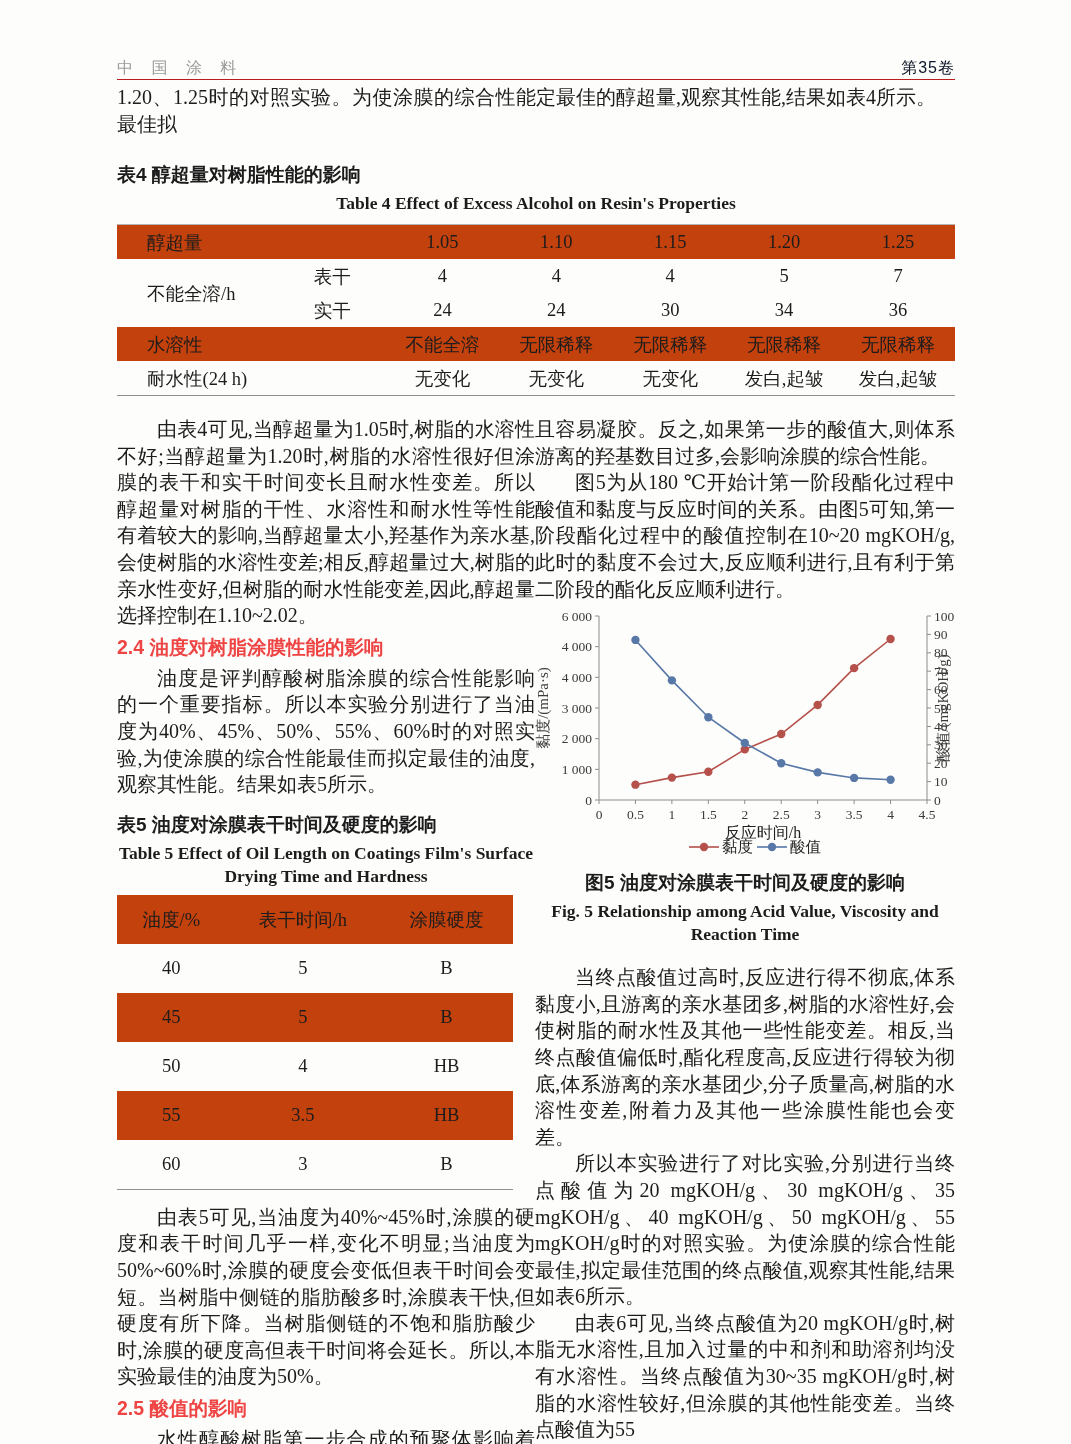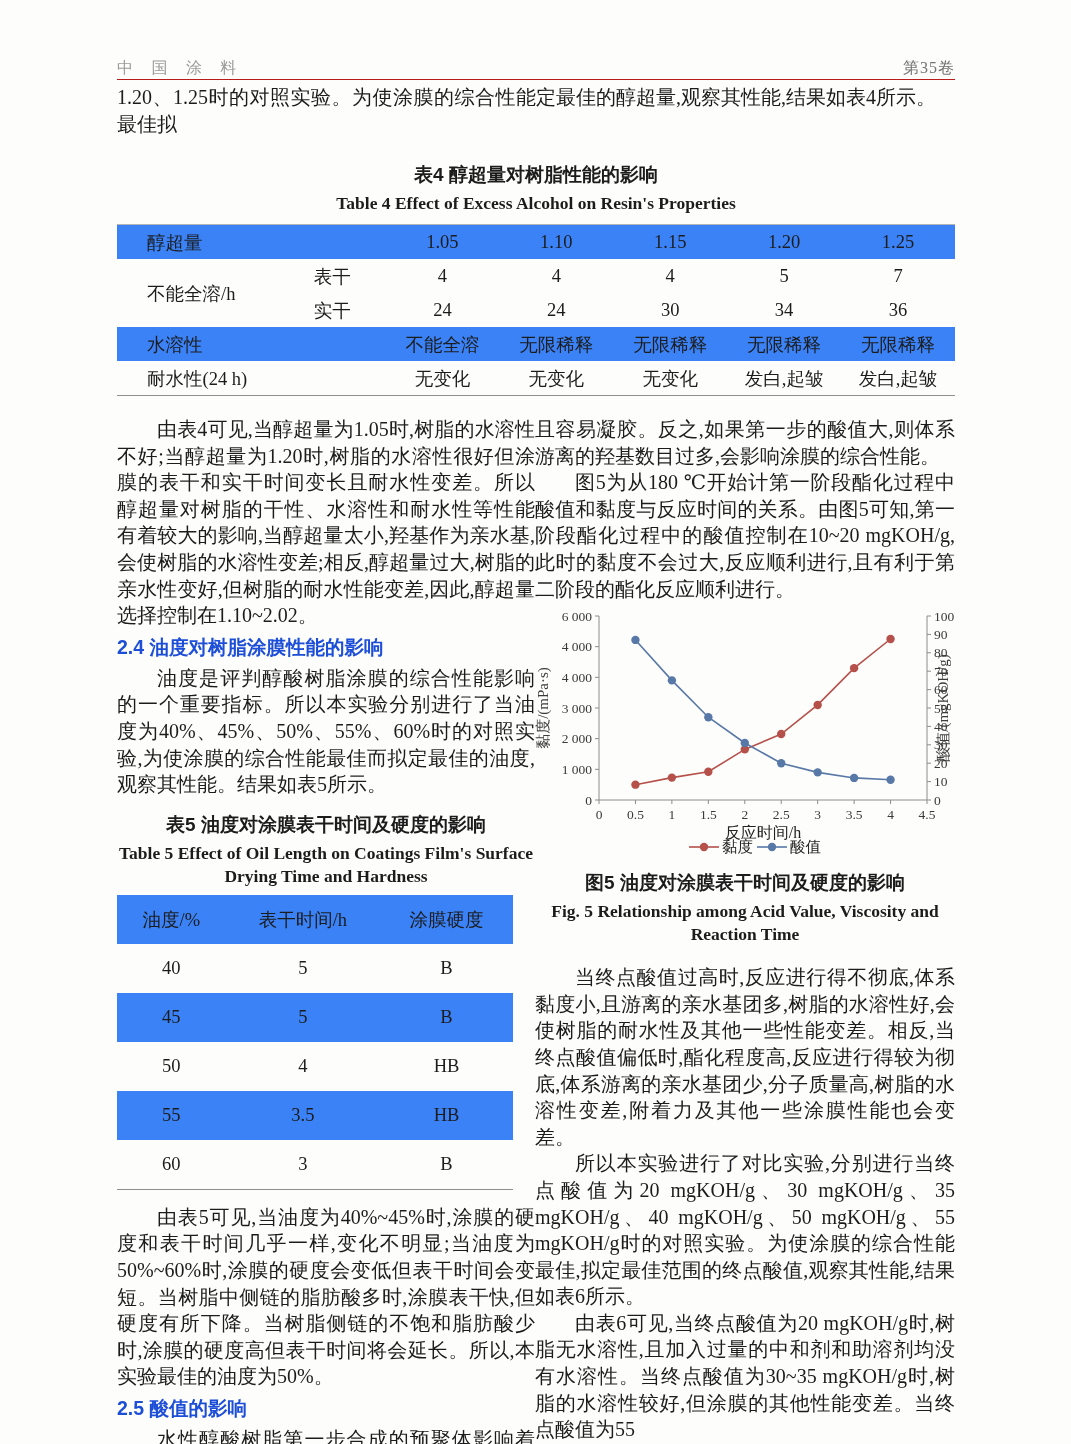--- a/index.html
+++ b/index.html
@@ -6,41 +6,41 @@
   .page{
     width:1071px;height:1444px;background:#fdfdfb;box-sizing:border-box;
     padding:58px 116px 34px 117px;display:flex;flex-direction:column;overflow:hidden;
     font-family:"Liberation Serif","DejaVu Serif",serif;color:#1c1c1c;margin:0 auto;
   }
   
   .page-header{display:flex;justify-content:space-between;align-items:flex-end;
     color:#9b9b9b;font-size:16px;padding-bottom:0;border-bottom:1px solid #b91c1c;
     font-family:"Liberation Sans",sans-serif;}
   .journal{letter-spacing:7px;}
-  .volume{letter-spacing:1px;color:#737373;font-family:Liberation Serif, serif;}
+  .volume{letter-spacing:1px;color:#0f172a;}
   
   .intro-row{display:flex;justify-content:space-between;margin-top:4px;font-size:20px;}
   .intro-row .cell{width:420px;text-align:justify;}
   
-  .tt-zh{text-align:center;font-family:"Liberation Sans",sans-serif;font-weight:bold;font-size:19px;margin-top:24px;}
+  .tt-zh{text-align:left;font-family:"Liberation Sans",sans-serif;font-weight:bold;font-size:19px;margin-top:24px;}
   .tt-en{text-align:center;font-weight:bold;font-size:17.5px;margin-top:5px;}
   .tt-en2{text-align:center;font-weight:bold;font-size:17.5px;margin-top:2px;}
   
   table.t4{margin-top:10px;width:100%;border-collapse:collapse;font-size:18.5px;
     border-top:1px solid #b5b5b5;border-bottom:1px solid #8f8f8f;}
   .t4 td{height:34px;text-align:center;padding:0;font-weight:normal;}
   .t4 td.lbl{text-align:left;padding-left:30px;}
   .t4 td.sub{text-align:left;padding-left:26px;}
-  .pink{background:#3b82f6;}
+  .pink{background:#c2410c;}
   
   .cols{display:flex;justify-content:space-between;margin-top:20px;}
   .col{width:420px;}
   p.body{margin:0;font-size:20px;line-height:26.6px;text-align:justify;}
   p.ind{text-indent:2em;}
-  h3.red{font-family:"Liberation Sans",sans-serif;color:#1d4ed8;font-size:19.5px;
+  h3.red{font-family:"Liberation Sans",sans-serif;color:#ef4444;font-size:19.5px;
     margin:5px 0 4px;font-weight:bold;}
   
   table.t5{width:396px;margin-top:8px;border-collapse:collapse;font-size:18.5px;
     border-bottom:1px solid #8f8f8f;}
   .t5 td{height:33px;text-align:center;padding:8px;}
   
   .chart-wrap{margin-top:4px;}
   
   .cap-zh{text-align:center;font-family:"Liberation Sans",sans-serif;font-weight:bold;font-size:19px;margin-top:6px;}
 </style>

